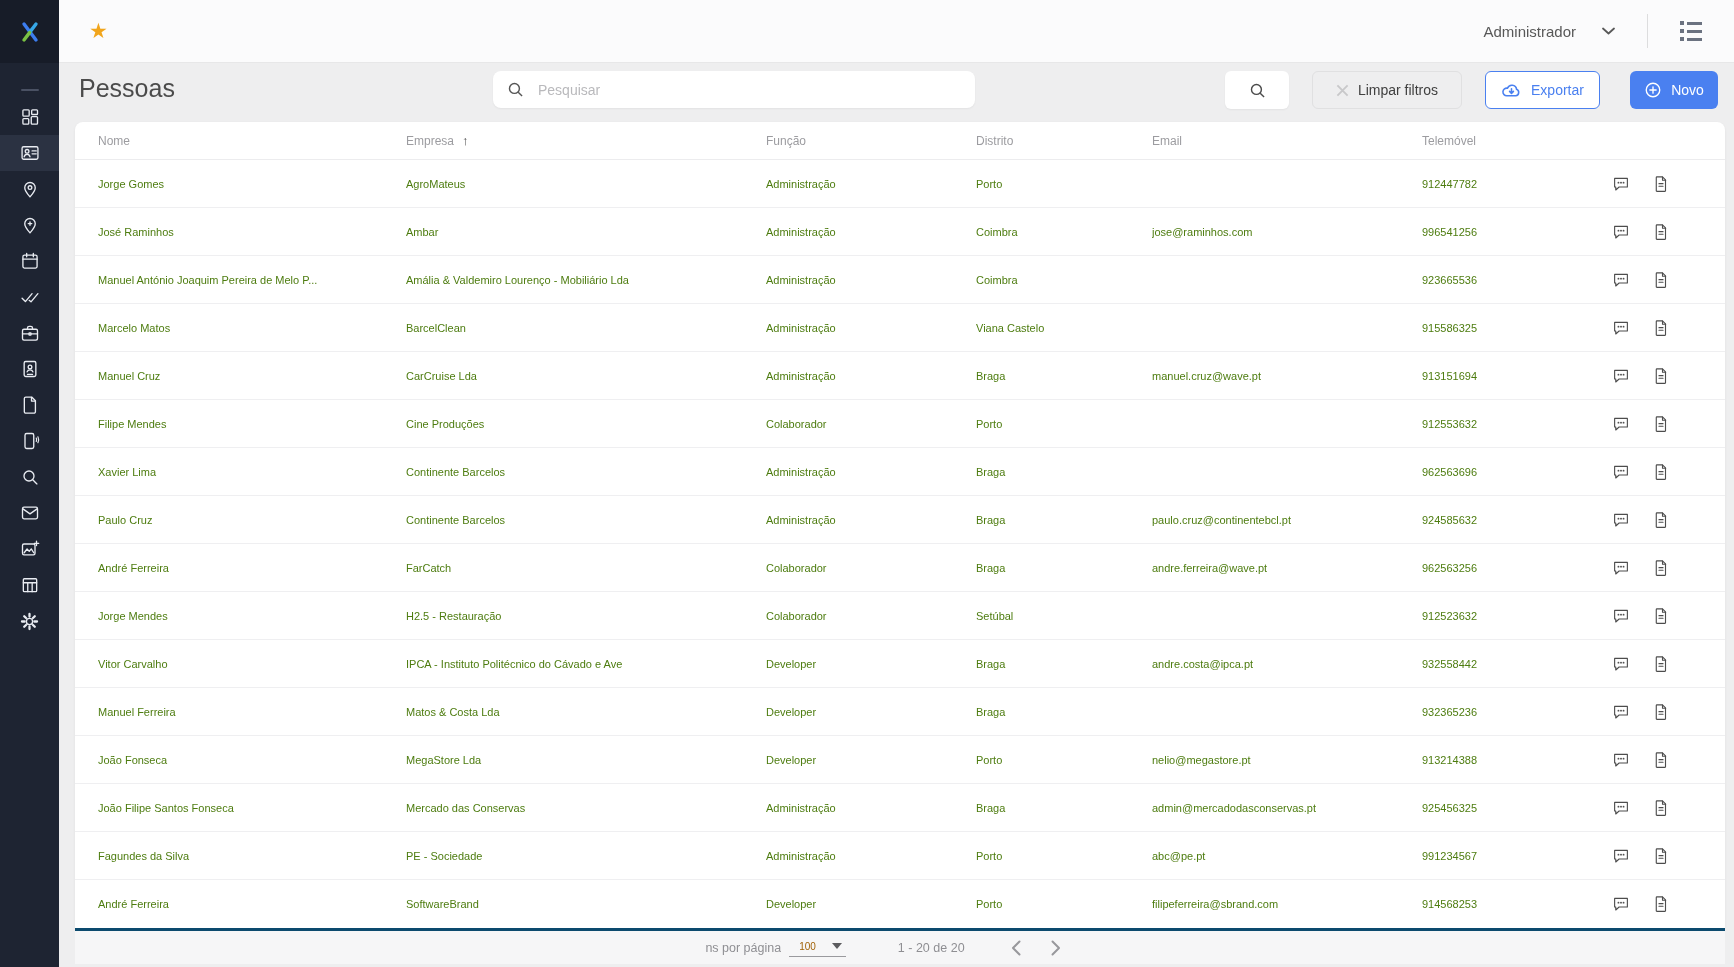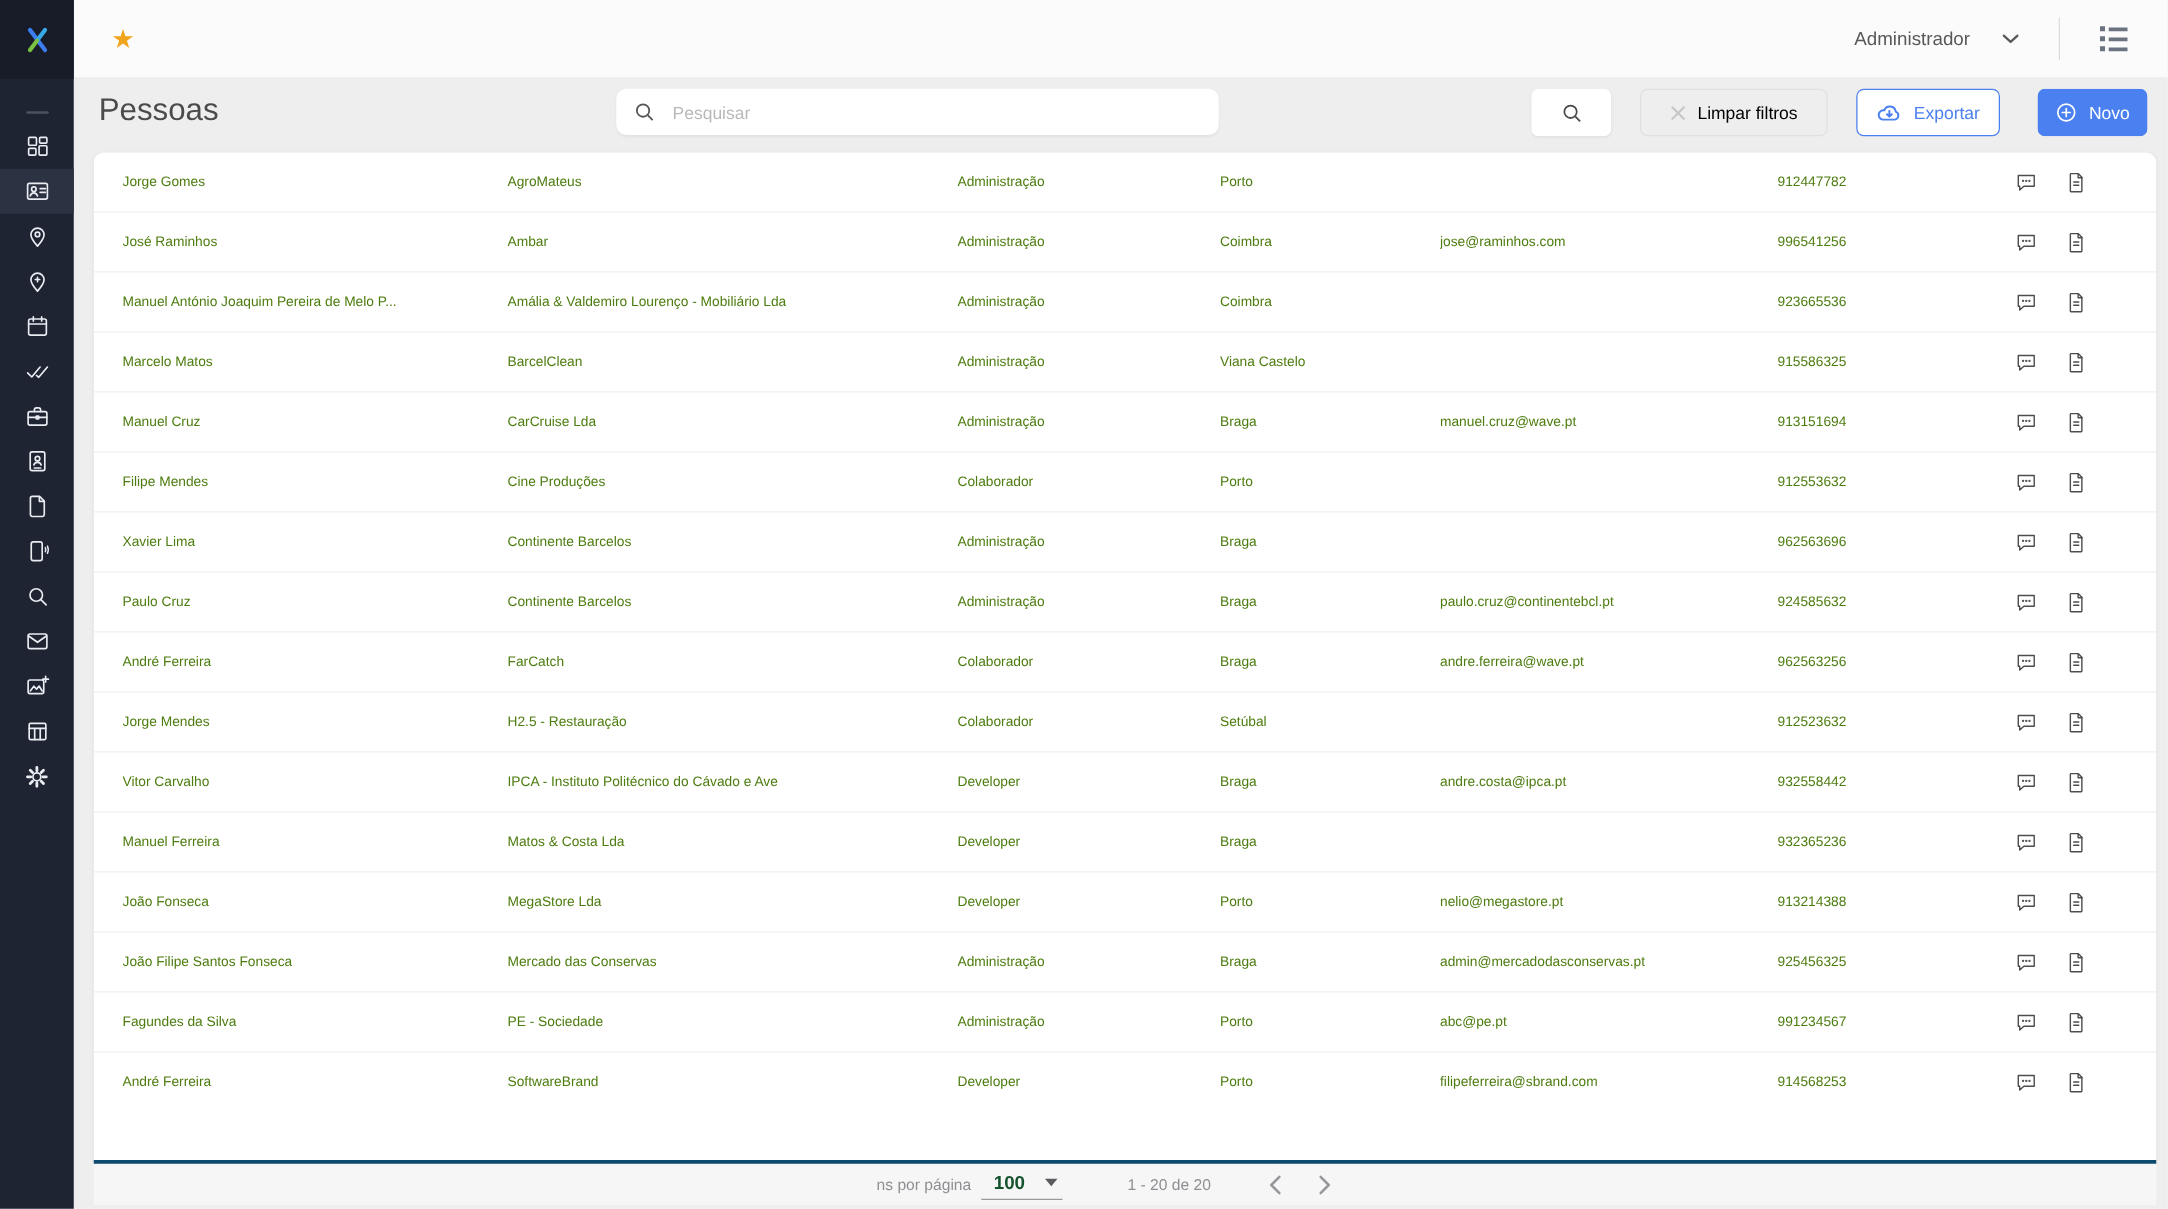--- a/index.html
+++ b/index.html
@@ -49,21 +49,21 @@
     font-size:14px; color:#555; font-family:inherit; background:transparent; }
   .search-wrap input::placeholder { color:#b9b9bc; }
 
   .btn { position:absolute; top:8px; height:38px; border-radius:6px;
     display:flex; align-items:center; justify-content:center; gap:9px;
     font-size:14px; cursor:pointer; border:1px solid transparent; }
   .btn-search { left:1166px; width:64px; background:#fff;
     box-shadow:0 1px 2px rgba(0,0,0,.05); }
   .btn-search svg { stroke:#4a4a4a; fill:none; stroke-width:2; }
   .btn-clear { left:1253px; width:150px; background:transparent;
-    border-color:#e0e0e1; color:#000000; cursor:default; }
+    border-color:#e0e0e1; color:#404040; cursor:default; }
   .btn-clear svg { stroke:#c8c8ca; fill:none; stroke-width:2; }
   .btn-export { left:1426px; width:115px; background:#fff;
     border-color:#4a80f0; color:#4a80f0; }
   .btn-export svg { stroke:#4a80f0; fill:none; stroke-width:1.8;
     stroke-linecap:round; stroke-linejoin:round; }
   .btn-new { left:1571px; width:88px; background:#4a80f0; color:#fff; }
   .btn-new svg { stroke:#fff; fill:none; stroke-width:1.8; stroke-linecap:round; }
 
   
   .card { position:absolute; left:16px; top:59px; width:1650px; height:806px;
@@ -87,21 +87,21 @@
     stroke-linecap:round; stroke-linejoin:round; }
 
   
   .pagefoot { position:absolute; left:16px; top:865px; width:1650px; height:36px;
     background:#f6f6f7; border-top:3px solid #0c4a6e;
     display:flex; align-items:center; justify-content:center;
     color:#8f8f93; font-size:12.5px; }
   .perpage-label { overflow:hidden; white-space:nowrap; }
   .perpage-select { display:flex; align-items:center; gap:16px;
     border-bottom:1px solid #9a9a9e; padding:2px 4px 4px 10px;
-    margin-left:8px; color:#14532d; font-size:15px; cursor:pointer;font-weight:bold; }
+    margin-left:8px; color:#a16207; font-size:10px; cursor:pointer; }
   .tri-down { width:0; height:0; border-left:5px solid transparent;
     border-right:5px solid transparent; border-top:6px solid #5c5c5f; }
   .range-label { margin-left:52px; }
   .pg-btn { margin-left:46px; display:flex; cursor:pointer; }
   .pg-btn.next { margin-left:30px; margin-right:34px; }
   .pg-btn svg { stroke:#98989c; fill:none; stroke-width:2;
     stroke-linecap:round; stroke-linejoin:round; }
 </style>
 </head>
 <body>
@@ -280,20 +280,31 @@
 
   <div class="btn btn-new">
     <svg width="18" height="18" viewBox="0 0 24 24">
       <circle cx="12" cy="12" r="9"></circle>
         <path d="M12 7.8v8.4M7.8 12h8.4"></path>
     </svg>
     <span>Novo</span>
   </div>
 
   <div class="card">
+    <div class="thead">
+      <div class="c">Nome</div>
+      <div class="c">
+        <span>Empresa</span><span class="sort-arrow">↑</span>
+      </div>
+      <div class="c">Função</div>
+      <div class="c">Distrito</div>
+      <div class="c">Email</div>
+      <div class="c">Telemóvel</div>
+      <div class="c"></div>
+    </div>
     <div>
   <div class="trow">
     <div class="c c-name">Jorge Gomes</div>
     <div class="c c-company">AgroMateus</div>
     <div class="c c-role">Administração</div>
     <div class="c c-district">Porto</div>
     <div class="c c-email"></div>
     <div class="c c-phone">912447782</div>
     <div class="c c-actions">
       <span class="aicon">

